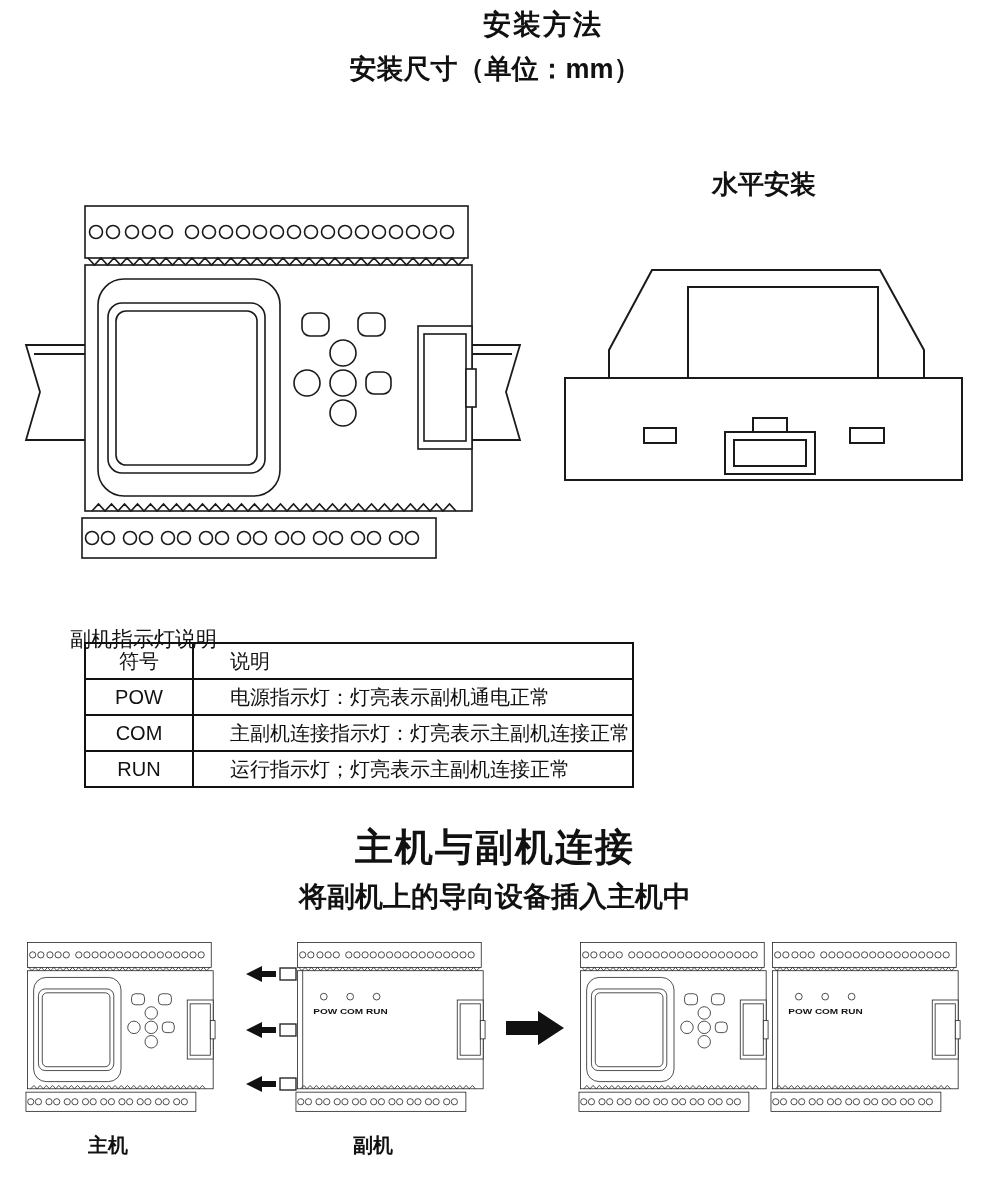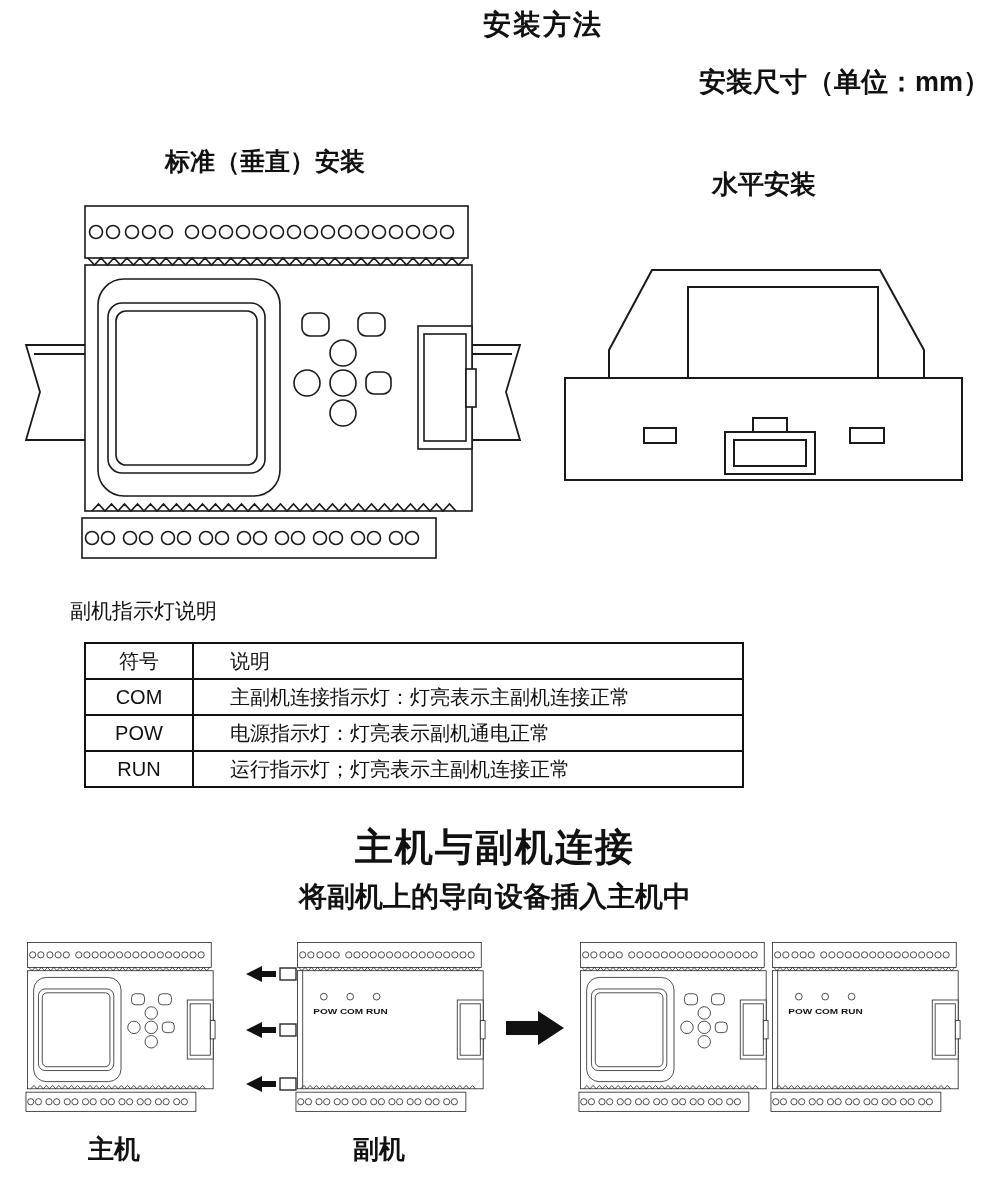--- a/index.html
+++ b/index.html
@@ -5,37 +5,36 @@
   html,body{margin:0;padding:0;background:#fff;}
   body{font-family:"Liberation Sans","DejaVu Sans",sans-serif;color:#111;}
   .page{position:relative;width:990px;height:1185px;margin:0 auto;background:#fff;overflow:hidden;}
   .abs{position:absolute;}
   .center{left:0;width:990px;text-align:center;}
   .t-main{font-size:28px;font-weight:700;letter-spacing:2px;margin-left:48px;}
   .t-sub{font-size:27px;font-weight:800;}
   .t-label{font-size:25px;font-weight:600;}
   .t-sec{font-size:38px;font-weight:700;letter-spacing:2px;}
   .t-sec-sub{font-size:28px;font-weight:800;}
-  .t-note{font-size:21px;font-weight:500;}
-  .dev-label{font-family:"Liberation Serif","DejaVu Serif",serif;font-size:26px;font-weight:700;}
-  table.ind{border-collapse:collapse;width:660px;table-layout:fixed;}
+  .t-note{font-size:21px;font-weight:500;margin-top:28px;}
+  .dev-label{font-family:"Liberation Serif","DejaVu Serif",serif;font-size:20px;font-weight:700;}
+  table.ind{border-collapse:collapse;width:550px;table-layout:fixed;}
   table.ind th,table.ind td{border:2px solid #111;height:34px;font-size:20px;font-weight:500;padding:0;}
   table.ind .col-sym{width:106px;text-align:center;}
   table.ind .col-desc{text-align:left;padding-left:36px;}
   table.ind th{font-weight:500;}
   svg{display:block;}
 </style>
 </head>
 <body>
 
 <div class="page">
 
   <div class="abs center t-main" style="top:6px;">安装方法</div>
-  <div class="abs center t-sub" style="top:64px;text-align:right;">安装尺寸（单位：mm）</div>
-  <div class="abs t-label" style="left:165px;top:145px;">标准（垂直）安装</div>
+  <div class="abs center t-sub" style="top:51px;">安装尺寸（单位：mm）</div>
   <div class="abs t-label" style="left:712px;top:167px;font-size:26px;">水平安装</div>
 
   <svg class="abs" style="left:8px;top:198px;" width="530" height="380" viewBox="0 0 530 380">
     <defs>
 
       <g id="dev-master" stroke="#1a1a1a" stroke-width="1.6" fill="none">
         <rect x="5" y="64" width="387" height="246" fill="#fff"></rect>
         <rect x="5" y="5" width="383" height="52" fill="#fff"></rect>
         <g>
             <circle cx="16" cy="31" r="6.5"></circle>
@@ -184,26 +183,26 @@
 
   <div class="abs t-note" style="left:70px;top:597px;">副机指示灯说明</div>
 
   <table class="ind abs" style="left:84px;top:642px;">
     <tbody>
         <tr>
       <th class="col-sym">符号</th>
       <th class="col-desc">说明</th>
     </tr>
     <tr>
+      <td class="col-sym">POW</td>
+      <td class="col-desc">电源指示灯：灯亮表示副机通电正常</td>
+    </tr>
+    <tr>
       <td class="col-sym">COM</td>
       <td class="col-desc">主副机连接指示灯：灯亮表示主副机连接正常</td>
-    </tr>
-    <tr>
-      <td class="col-sym">POW</td>
-      <td class="col-desc">电源指示灯：灯亮表示副机通电正常</td>
     </tr>
     <tr>
       <td class="col-sym">RUN</td>
       <td class="col-desc">运行指示灯；灯亮表示主副机连接正常</td>
     </tr>
   </tbody>
     </table>
 
   <div class="abs center t-sec" style="top:822px;">主机与副机连接</div>
   <div class="abs center t-sec-sub" style="top:878px;">将副机上的导向设备插入主机中</div>

